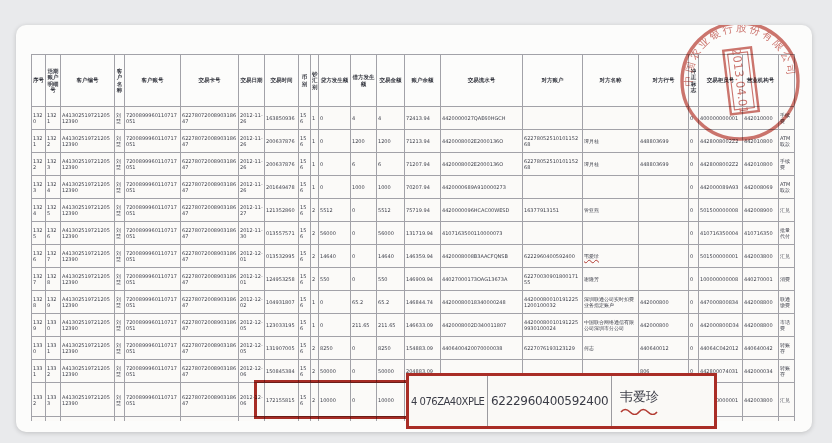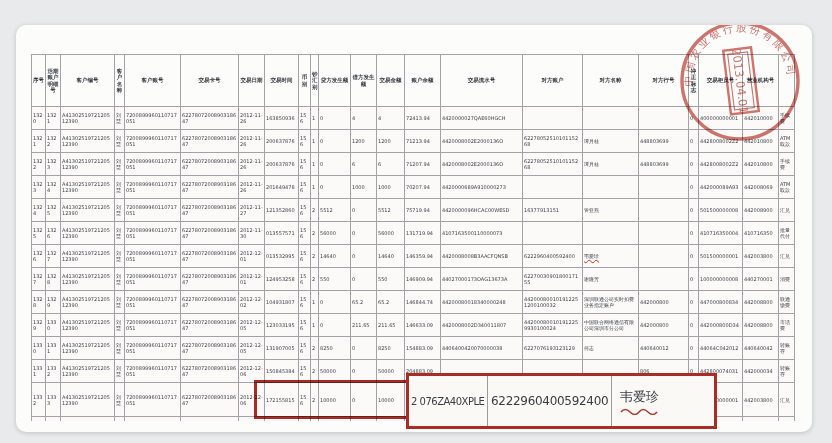--- a/index.html
+++ b/index.html
@@ -438,21 +438,21 @@
               <td></td>
               <td></td>
             </tr>
           </tbody>
       </table>
     </div>
 
     <div class="rect-left"></div>
 
     <div class="rect-right">
-      <div class="hl-cell hl-serial">2 076ZA40XPLE</div>
+      <div class="hl-cell hl-serial">4 076ZA40XPLE</div>
       <div class="hl-cell hl-acct">6222960400592400</div>
       <div class="hl-cell hl-name">
         <span>韦爱珍</span>
         <svg width="42" height="8">
           <path d="M1,5 q4,-5 9,0 t9,0 t9,0 t9,0" stroke="#b23b32" stroke-width="1.6" fill="none"></path>
         </svg>
       </div>
     </div>
 
     <svg class="stamp" viewBox="0 0 152 152">

